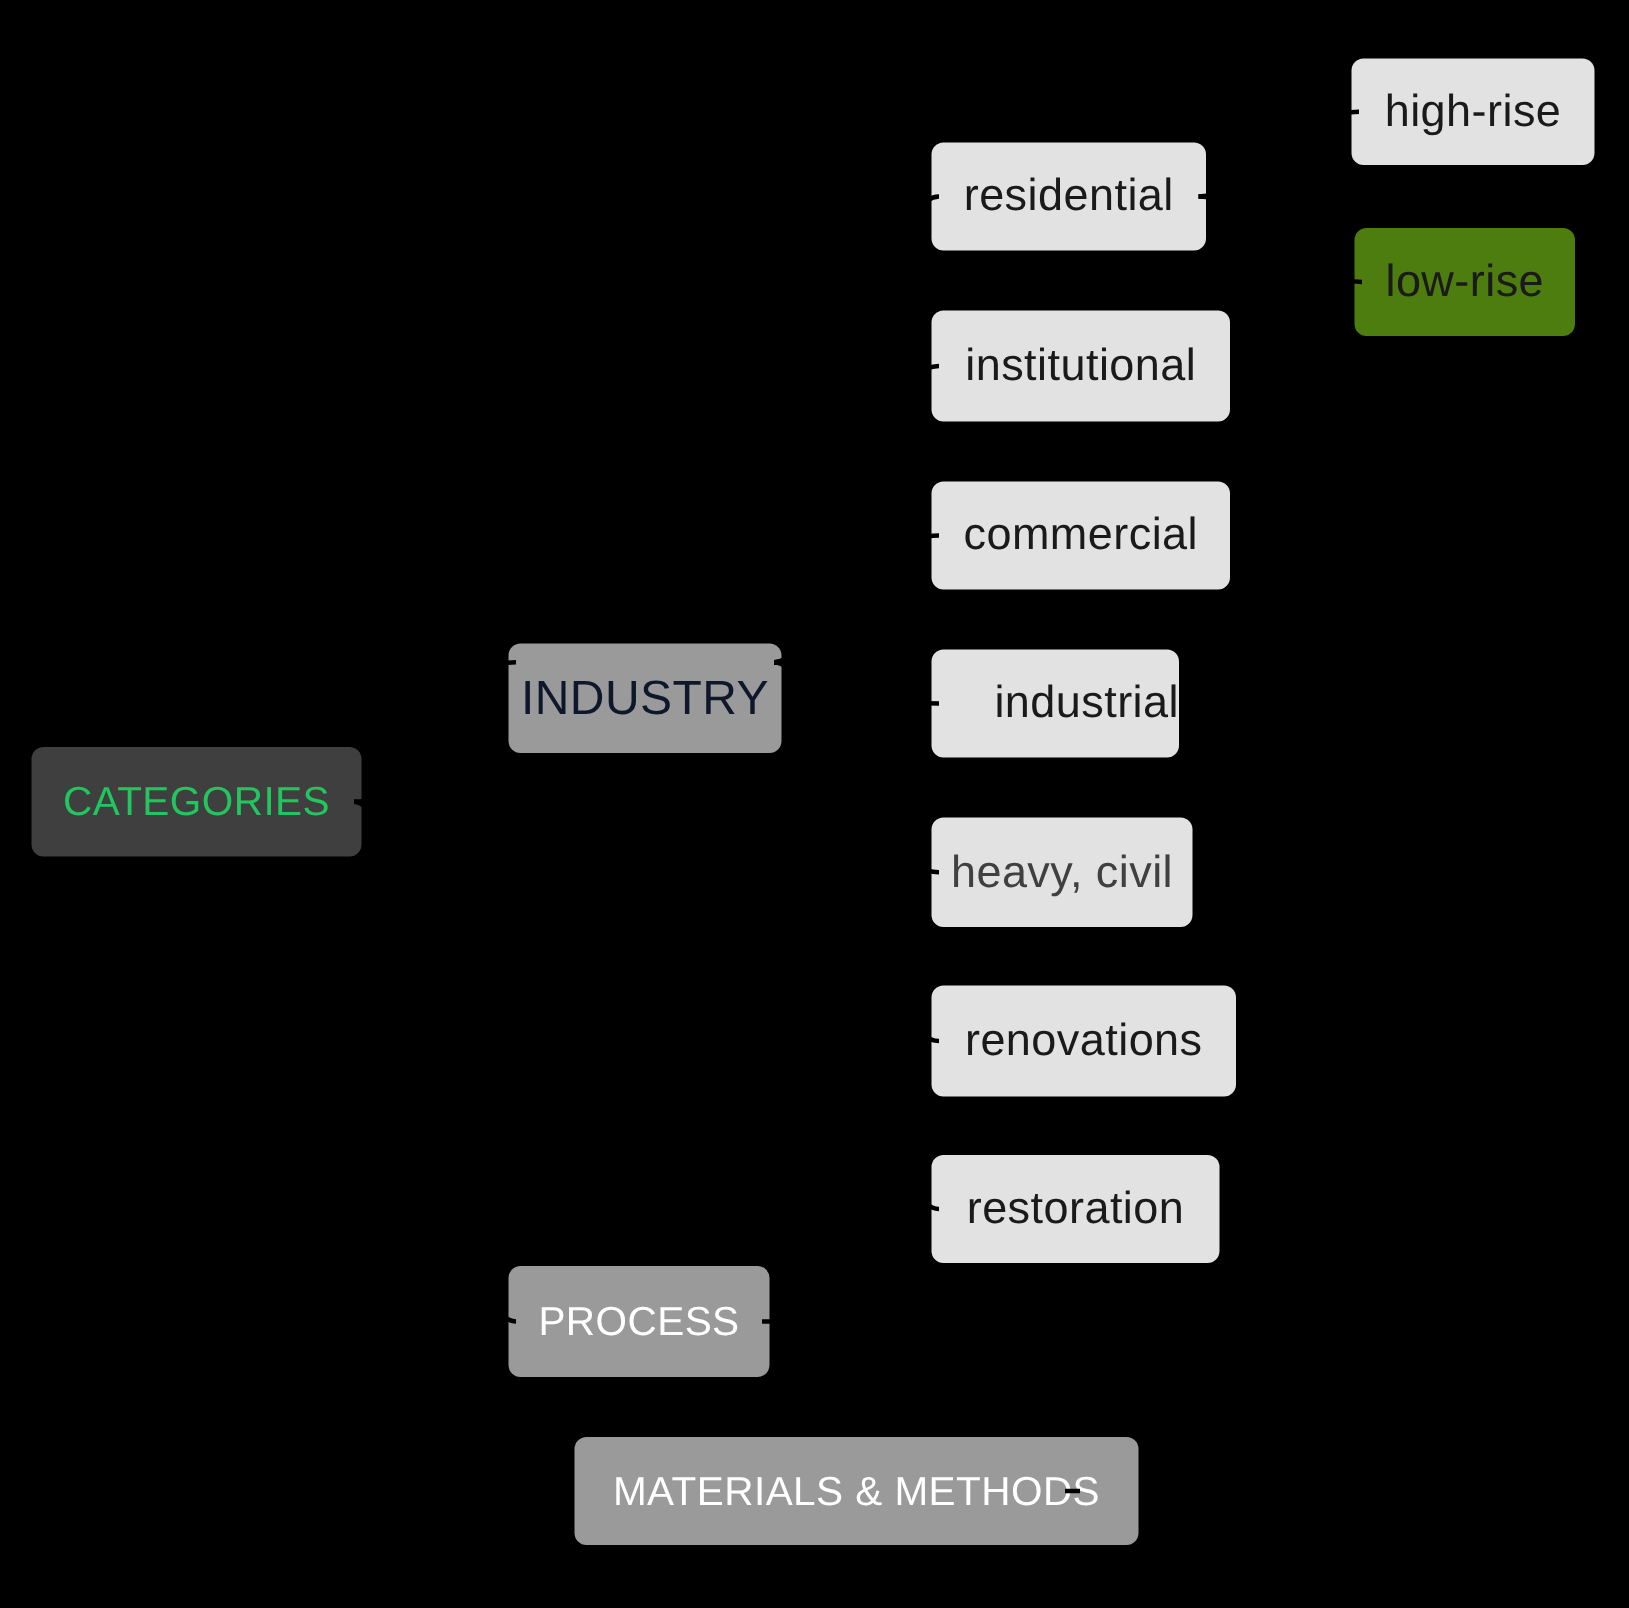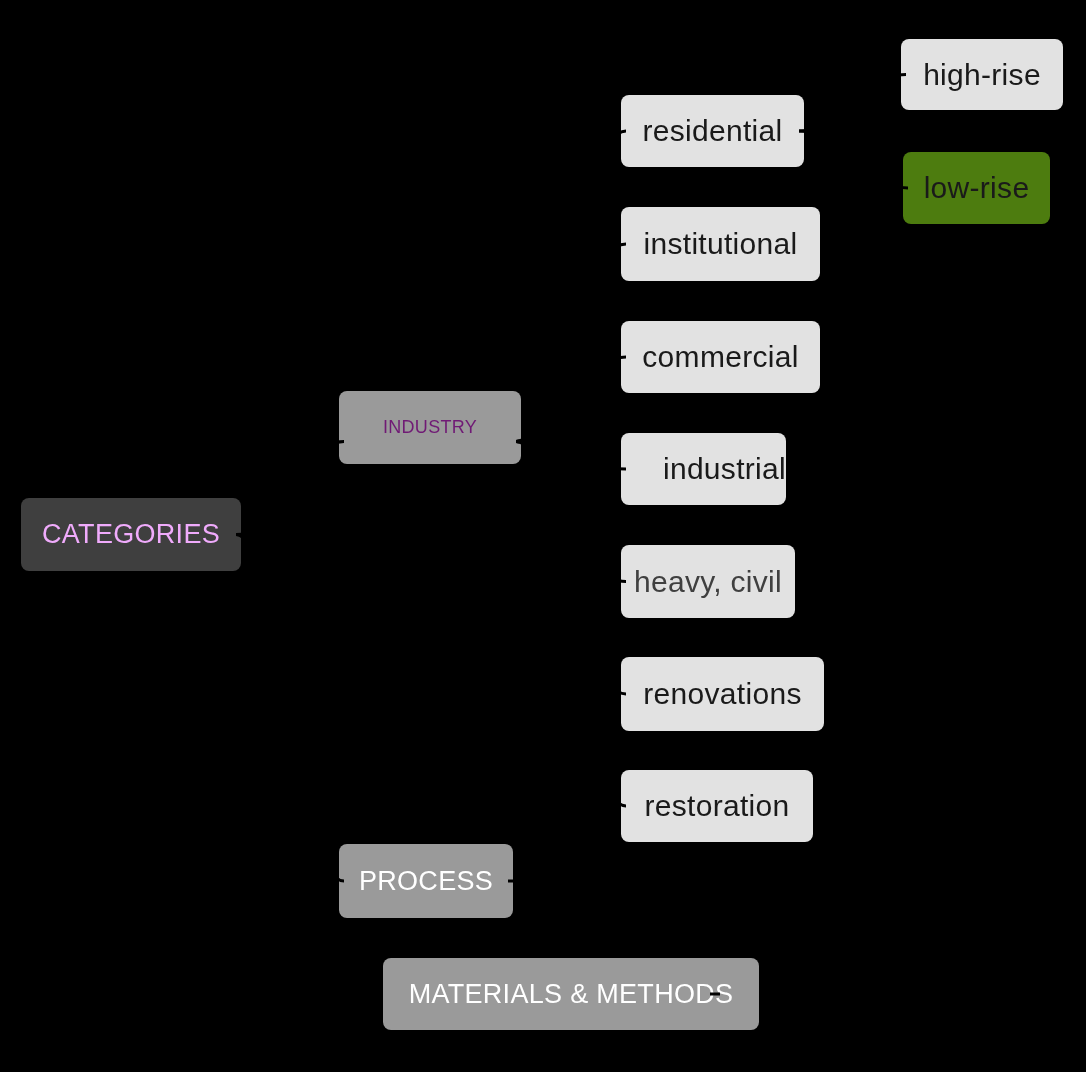--- a/index.html
+++ b/index.html
@@ -33,24 +33,24 @@
     top: 0;
     z-index: 2;
     pointer-events: none;
   }
 </style>
 </head>
 <body>
 
 <div id="canvas" style="width: 1086px; height: 1072px; background: rgb(0, 0, 0);">
   <div id="nodes">
-      <div class="node root" style="left: 21px; top: 498px; width: 220px; height: 73px; background: rgb(63, 63, 63); color: #f0abfc; font-size: 27px;">
+      <div class="node root" style="left: 21px; top: 498px; width: 220px; height: 73px; background: rgb(63, 63, 63); color: #22c55e; font-size: 27px;">
         <span>CATEGORIES</span>
       </div>
-      <div class="node branch" style="left: 339px; top: 391px; width: 182px; height: 73px; background: rgb(154, 154, 154); color: #701a75; font-size: 18px;">
+      <div class="node branch" style="left: 339px; top: 429px; width: 182px; height: 73px; background: rgb(154, 154, 154); color: #0f172a; font-size: 32px;">
         <span>INDUSTRY</span>
       </div>
       <div class="node branch" style="left: 339px; top: 844px; width: 174px; height: 74px; background: rgb(154, 154, 154); color: rgb(255, 255, 255); font-size: 27px;">
         <span>PROCESS</span>
       </div>
       <div class="node branch" style="left: 339px; top: 958px; width: 376px; height: 72px; background: rgb(154, 154, 154); color: rgb(255, 255, 255); font-size: 27px; margin-left: 44px;">
         <span>MATERIALS &amp; METHODS</span>
       </div>
       <div class="node leaf" style="left: 621px; top: 95px; width: 183px; height: 72px; background: rgb(226, 226, 226); color: rgb(26, 26, 26); font-size: 30px;">
         <span>residential</span>

